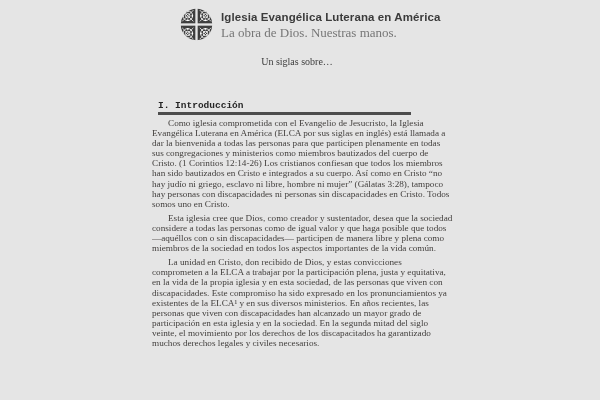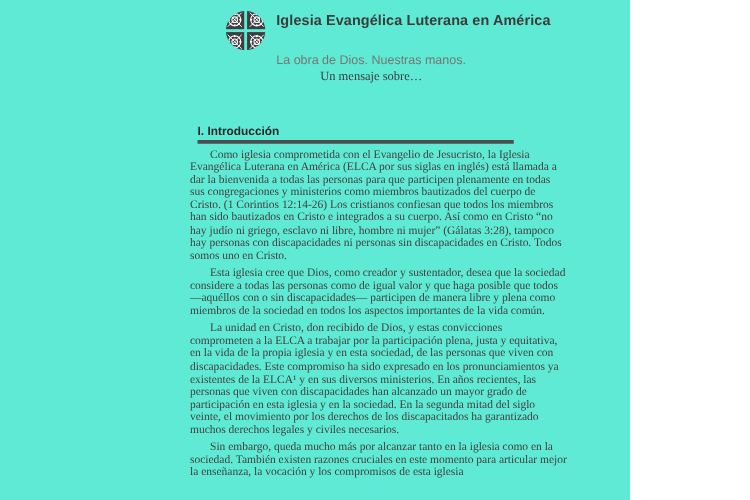--- a/index.html
+++ b/index.html
@@ -2,23 +2,23 @@
 <html><head>
 <meta charset="utf-8">
 <style>
   html, body {
     margin: 0;
     padding: 0;
     background: #ffffff;
   }
   .canvas {
     position: relative;
-    width: 504px;
+    width: 600px;
     height: 400px;
-    background: #5eead4;
+    background: #e5e5e5;
     overflow: hidden;
     font-family: "Liberation Sans", sans-serif;
   }
 
   
   .masthead {
     position: absolute;
     left: 180px;
     top: 8px;
     display: flex;
@@ -35,23 +35,23 @@
   }
   .org-name {
     font-family: "Liberation Sans", sans-serif;
     font-weight: bold;
     font-size: 11.5px;
     line-height: 13px;
     letter-spacing: 0.1px;
     color: #3b3b3b;
   }
   .tagline {
-    margin-top: 20px;
-    font-family: Liberation Sans, sans-serif;
-    font-size: 10px;
+    margin-top: 4px;
+    font-family: Liberation Serif, serif;
+    font-size: 13px;
     line-height: 10px;
     color: #767676;
   }
 
   
   .title-block {
     position: absolute;
     left: 140px;
     top: 56px;
     width: 314px;
@@ -73,21 +73,21 @@
   }
 
   
   .section-heading {
     position: absolute;
     left: 158px;
     top: 100px;
     width: 253px;
   }
   .section-label {
-    font-family: Liberation Sans, sans-serif;
+    font-family: Liberation Mono, monospace;
     font-weight: bold;
     font-size: 9.5px;
     line-height: 11px;
     color: #262626;
   }
   .section-rule {
     margin-top: 1px;
     height: 2.5px;
     background: #4d4d4d;
   }
@@ -143,28 +143,27 @@
         </g>
       </svg>
     </div>
     <div class="masthead-text">
       <div class="org-name">Iglesia Evangélica Luterana en América</div>
       <div class="tagline">La obra de Dios. Nuestras manos.</div>
     </div>
   </header>
 
   <div class="title-block">
-    <div class="kicker">Un mensaje sobre…</div>
+    <div class="kicker">Un siglas sobre…</div>
   </div>
 
   <div class="section-heading">
     <div class="section-label">I. Introducción</div>
     <div class="section-rule"></div>
   </div>
 
   <main class="body-text">
     <p>Como iglesia comprometida con el Evangelio de Jesucristo, la Iglesia Evangélica Luterana en América (ELCA por sus siglas en inglés) está llamada a dar la bienvenida a todas las personas para que participen plenamente en todas sus congregaciones y ministerios como miembros bautizados del cuerpo de Cristo. (1 Corintios 12:14-26) Los cristianos confiesan que todos los miembros han sido bautizados en Cristo e integrados a su cuerpo. Así como en Cristo “no hay judío ni griego, esclavo ni libre, hombre ni mujer” (Gálatas 3:28), tampoco hay personas con discapacidades ni personas sin discapacidades en Cristo. Todos somos uno en Cristo.</p>
     <p>Esta iglesia cree que Dios, como creador y sustentador, desea que la sociedad considere a todas las personas como de igual valor y que haga posible que todos —aquéllos con o sin discapacidades— participen de manera libre y plena como miembros de la sociedad en todos los aspectos importantes de la vida común.</p>
     <p>La unidad en Cristo, don recibido de Dios, y estas convicciones comprometen a la ELCA a trabajar por la participación plena, justa y equitativa, en la vida de la propia iglesia y en esta sociedad, de las personas que viven con discapacidades. Este compromiso ha sido expresado en los pronunciamientos ya existentes de la ELCA¹ y en sus diversos ministerios. En años recientes, las personas que viven con discapacidades han alcanzado un mayor grado de participación en esta iglesia y en la sociedad. En la segunda mitad del siglo veinte, el movimiento por los derechos de los discapacitados ha garantizado muchos derechos legales y civiles necesarios.</p>
-    <p>Sin embargo, queda mucho más por alcanzar tanto en la iglesia como en la sociedad. También existen razones cruciales en este momento para articular mejor la enseñanza, la vocación y los compromisos de esta iglesia</p>
   </main>
 
 </div>
 
 </body></html>

